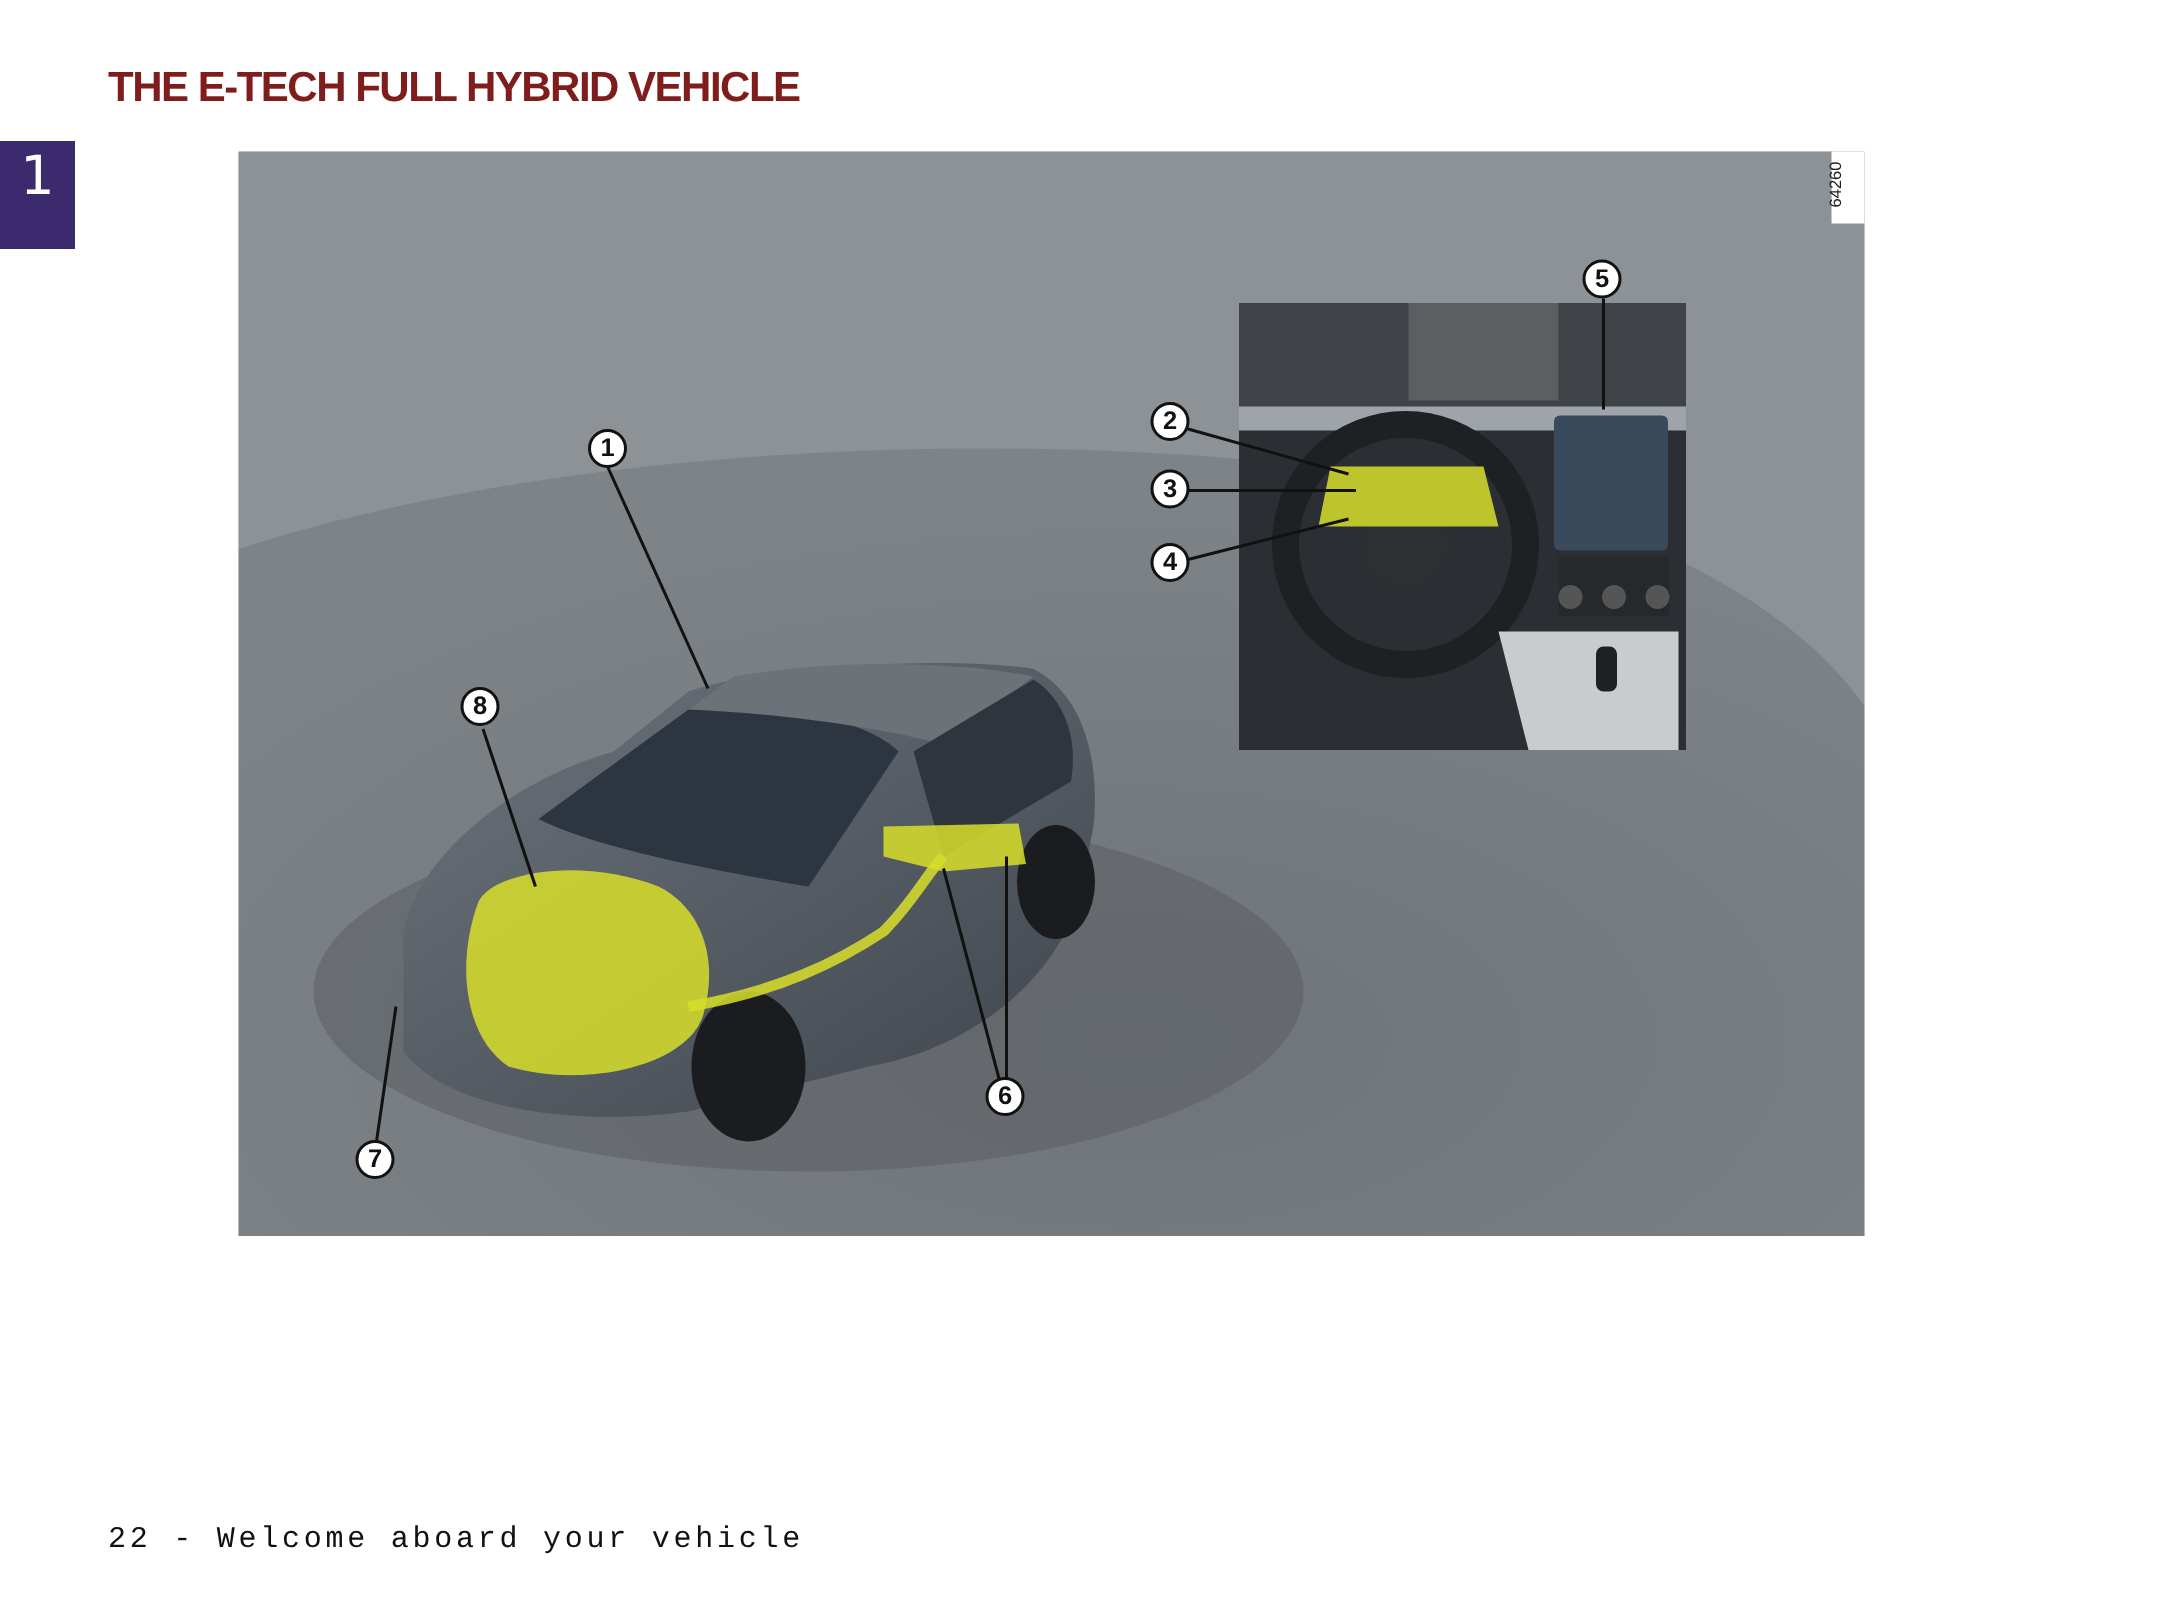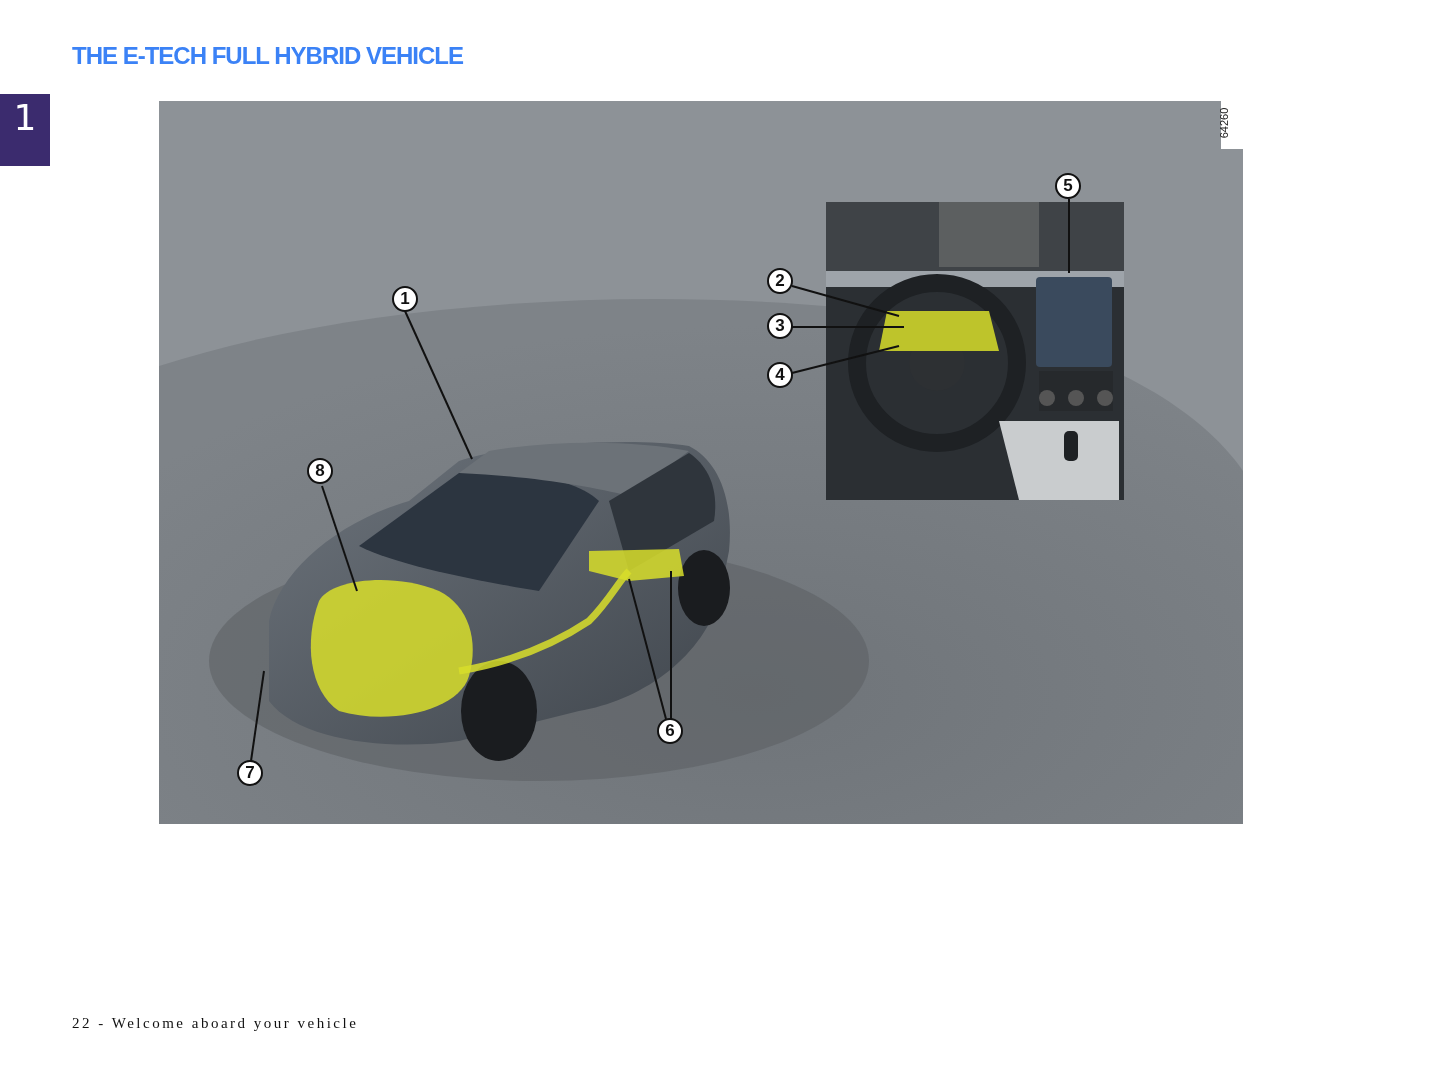--- a/index.html
+++ b/index.html
@@ -1,23 +1,23 @@
 <!DOCTYPE html>
 <html><head>
 <meta charset="utf-8">
 <style>
   html, body { margin:0; padding:0; }
   body { width:1445px; height:1070px; background:#ffffff; position:relative; overflow:hidden; font-family:"Liberation Sans", sans-serif; }
-  .page-title { position:absolute; left:72px; top:42px; font-size:24px; font-weight:bold; letter-spacing:-1px; color:#3b82f6; font-family:"Liberation Sans", sans-serif; }
+  .page-title { position:absolute; left:72px; top:42px; font-size:28px; font-weight:bold; letter-spacing:-1px; color:#7f1d1d; font-family:"Liberation Sans", sans-serif; }
   .chapter-tab { position:absolute; left:0; top:94px; width:50px; height:72px; background:#3b2b6e; color:#fff; font-size:36px; text-align:center; line-height:48px; padding-top:0; box-sizing:border-box; font-family:"DejaVu Sans", sans-serif; }
   .figure { position:absolute; left:159px; top:101px; width:1084px; height:723px; overflow:hidden;
     background:#8e9398; }
   .ref-tag { position:absolute; left:1221px; top:101px; width:22px; height:48px; background:#fff; }
   .ref-tag span { position:absolute; left:-12px; top:16px; transform:rotate(-90deg); font-size:11px; color:#222; font-family:"Liberation Sans", sans-serif; }
-  .footer { position:absolute; left:72px; top:1015px; font-size:15px; letter-spacing:2.5px; color:#111; font-family:Liberation Serif, serif; }
+  .footer { position:absolute; left:72px; top:1015px; font-size:20px; letter-spacing:2.5px; color:#111; font-family:Liberation Mono, monospace; }
   .callout { position:absolute; width:26px; height:26px; border-radius:50%; background:#fff; border:2px solid #111; box-sizing:border-box; text-align:center; line-height:22px; font-weight:bold; font-size:17px; color:#111; font-family:"Liberation Sans", sans-serif; }
   svg.overlay { position:absolute; left:0; top:0; }
 </style>
 </head>
 <body>
 
 <div class="page-title">THE E-TECH FULL HYBRID VEHICLE</div>
 
 <div class="chapter-tab">
   <span>1</span>

